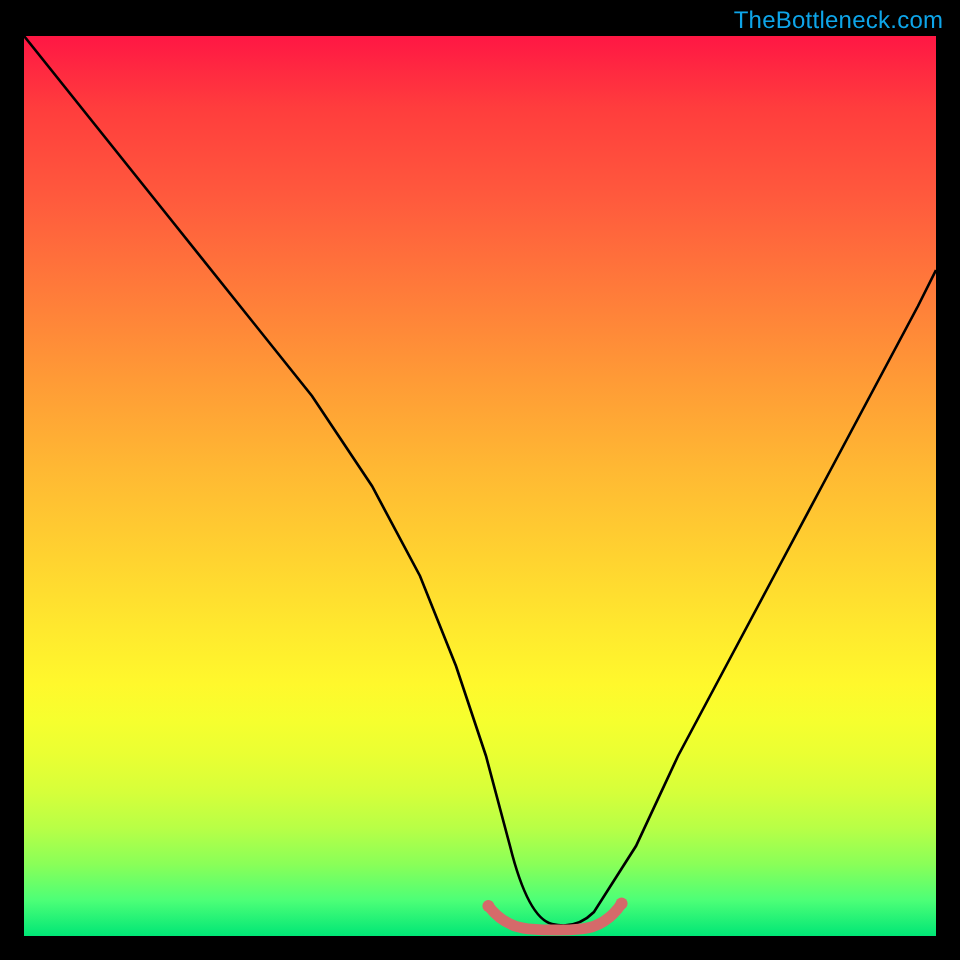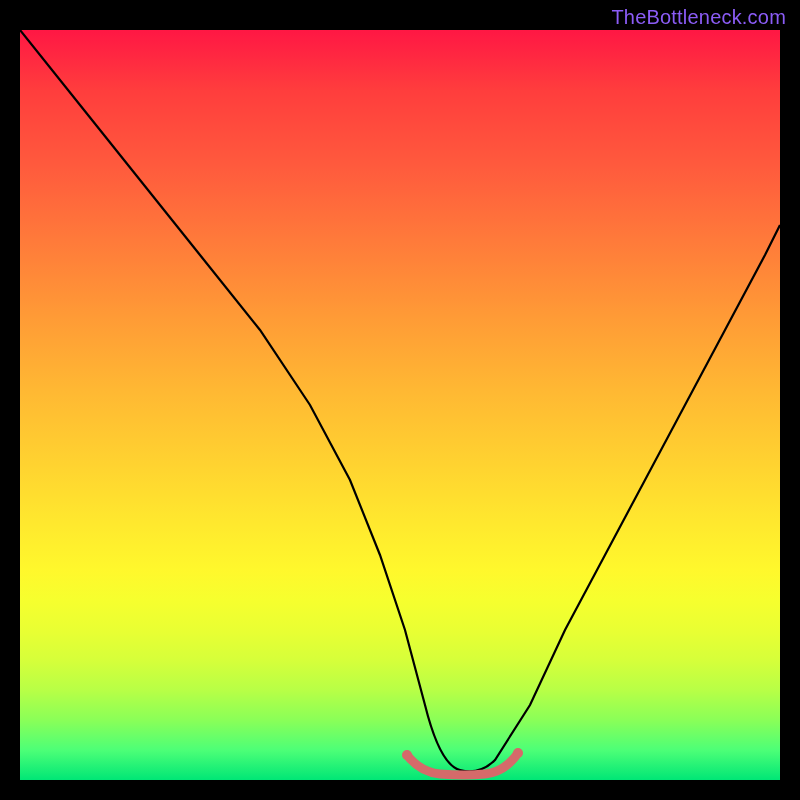--- a/index.html
+++ b/index.html
@@ -46,21 +46,21 @@
     position: absolute;
     left: 0;
     top: 0;
     width: 100%;
     height: 100%;
   }
   .attribution {
     position: absolute;
     top: 6px;
     right: 14px;
-    color: #8b5cf6;
+    color: #0ea5e9;
     font-size: 20px;
     letter-spacing: 0.2px;
   }
 </style>
 </head>
 <body>
 
 <div class="frame">
 
   <div class="attribution">TheBottleneck.com</div>

